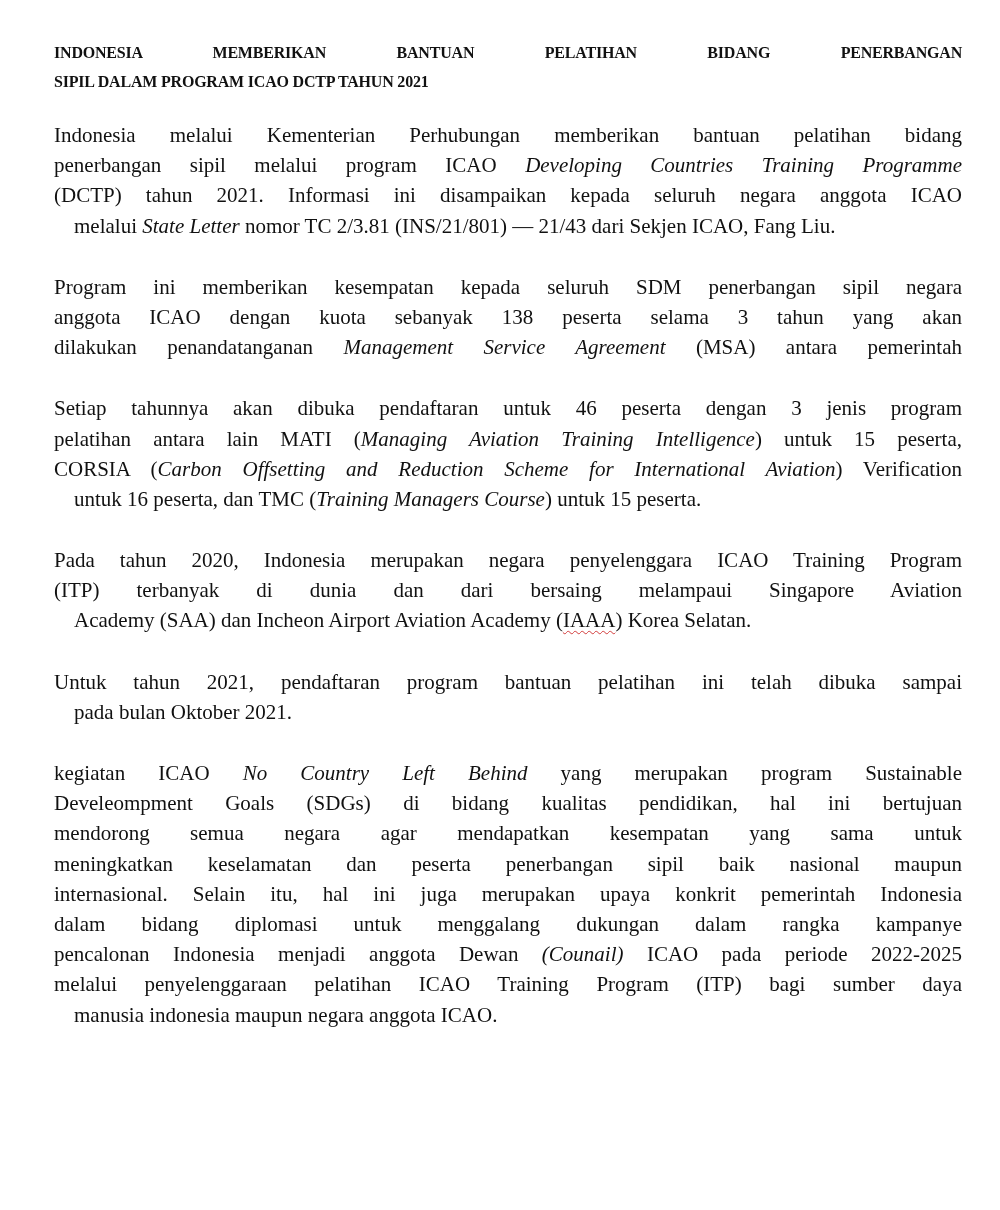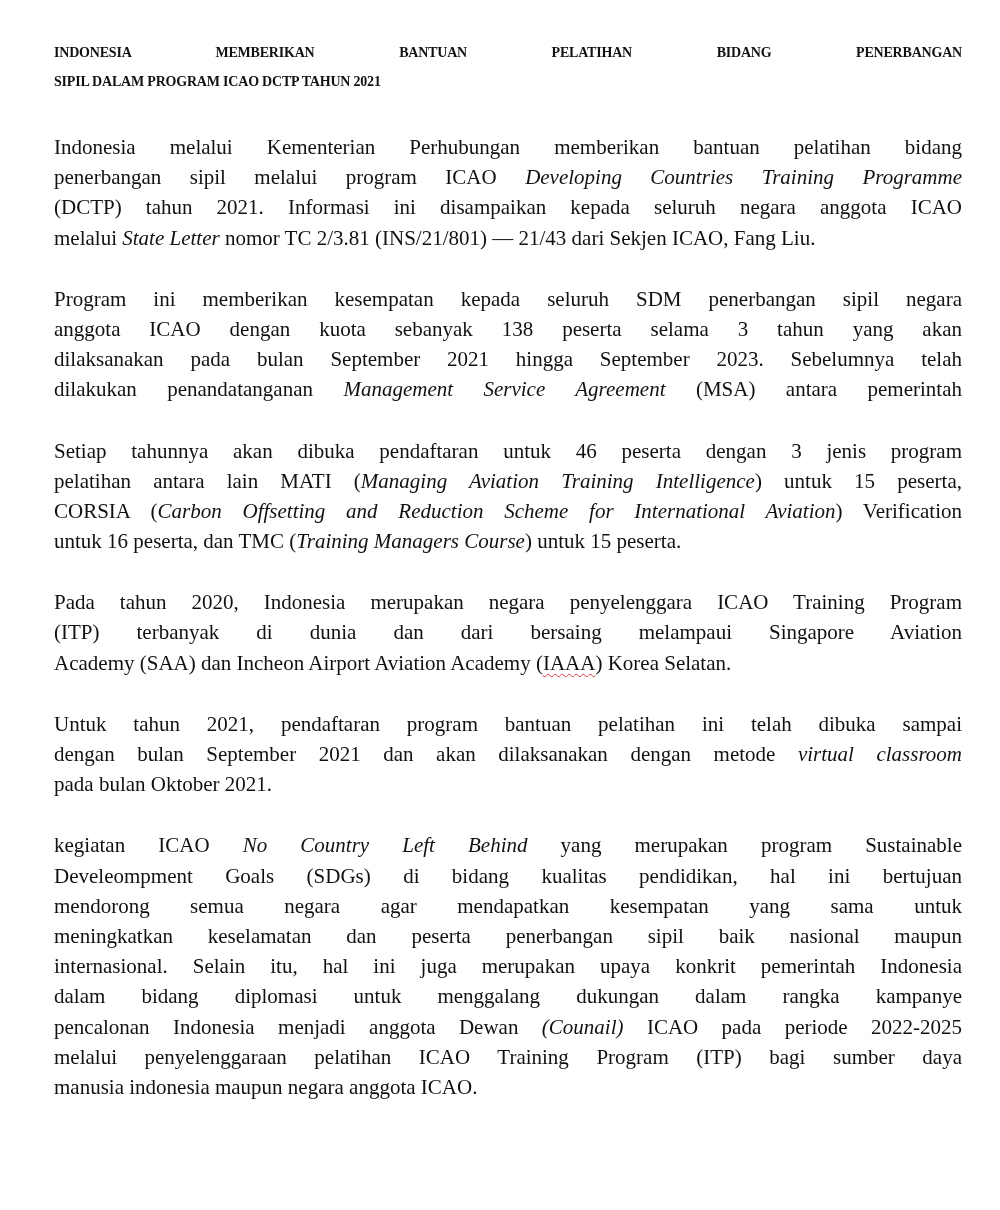--- a/index.html
+++ b/index.html
@@ -16,40 +16,41 @@
       color: #111111;
     }
     .doc {
       position: absolute;
       left: 54px;
       top: 38px;
       width: 908px;
     }
     .title {
       font-weight: bold;
-      font-size: 14px;
+      font-size: 16px;
       line-height: 29px;
-      margin: 0 0 36px 0;
+      margin: 0 0 24px 0;
       letter-spacing: -0.2px;
     }
     .title .line { display: block; }
     .para {
       font-size: 21px;
       line-height: 30.2px;
       margin: 0 0 31px 0;
     }
     .line {
       display: block;
       text-align: justify;
       text-align-last: justify;
       white-space: nowrap;
       height: 30.2px;
     }
     .line.last {
       text-align-last: left;
+      margin-left: 20px;
     }
     .title .line {
       height: 29px;
       text-align-last: left;
     }
     .title .line.first {
       text-align-last: justify;
     }
     em { font-style: italic; }
     .spell {
@@ -71,40 +72,38 @@
   <div class="para">
     <span class="line">Indonesia melalui Kementerian Perhubungan memberikan bantuan pelatihan bidang</span>
     <span class="line"><span>penerbangan sipil melalui program ICAO </span><em>Developing Countries Training Programme</em></span>
     <span class="line">(DCTP) tahun 2021. Informasi ini disampaikan kepada seluruh negara anggota ICAO</span>
     <span class="line last"><span>melalui </span><em>State Letter</em><span> nomor TC 2/3.81 (INS/21/801) — 21/43 dari Sekjen ICAO, Fang Liu.</span></span>
   </div>
 
   <div class="para">
     <span class="line">Program ini memberikan kesempatan kepada seluruh SDM penerbangan sipil negara</span>
     <span class="line">anggota ICAO dengan kuota sebanyak 138 peserta selama 3 tahun yang akan</span>
-    <span class="line">dilaksanakan pada bulan September 2021 hingga September 2023. Sebelumnya telah</span>
     <span class="line"><span>dilakukan penandatanganan </span><em>Management Service Agreement</em><span> (MSA) antara pemerintah</span></span>
   </div>
 
   <div class="para">
     <span class="line">Setiap tahunnya akan dibuka pendaftaran untuk 46 peserta dengan 3 jenis program</span>
     <span class="line"><span>pelatihan antara lain MATI (</span><em>Managing Aviation Training Intelligence</em><span>) untuk 15 peserta,</span></span>
     <span class="line"><span>CORSIA (</span><em>Carbon Offsetting and Reduction Scheme for International Aviation</em><span>) Verification</span></span>
     <span class="line last"><span>untuk 16 peserta, dan TMC (</span><em>Training Managers Course</em><span>) untuk 15 peserta.</span></span>
   </div>
 
   <div class="para">
     <span class="line">Pada tahun 2020, Indonesia merupakan negara penyelenggara ICAO Training Program</span>
     <span class="line">(ITP) terbanyak di dunia dan dari bersaing melampaui Singapore Aviation</span>
     <span class="line last"><span>Academy (SAA) dan Incheon Airport Aviation Academy (</span><span class="spell">IAAA</span><span>) Korea Selatan.</span></span>
   </div>
 
   <div class="para">
     <span class="line">Untuk tahun 2021, pendaftaran program bantuan pelatihan ini telah dibuka sampai</span>
-    <span class="line"><span>dengan bulan September 2021 dan akan dilaksanakan dengan metode </span><em>virtual classroom</em></span>
     <span class="line last">pada bulan Oktober 2021.</span>
   </div>
 
   <div class="para">
     <span class="line"><span>kegiatan ICAO </span><em>No Country Left Behind</em><span> yang merupakan program Sustainable</span></span>
     <span class="line">Develeompment Goals (SDGs) di bidang kualitas pendidikan, hal ini bertujuan</span>
     <span class="line">mendorong semua negara agar mendapatkan kesempatan yang sama untuk</span>
     <span class="line">meningkatkan keselamatan dan peserta penerbangan sipil baik nasional maupun</span>
     <span class="line">internasional. Selain itu, hal ini juga merupakan upaya konkrit pemerintah Indonesia</span>
     <span class="line">dalam bidang diplomasi untuk menggalang dukungan dalam rangka kampanye</span>

